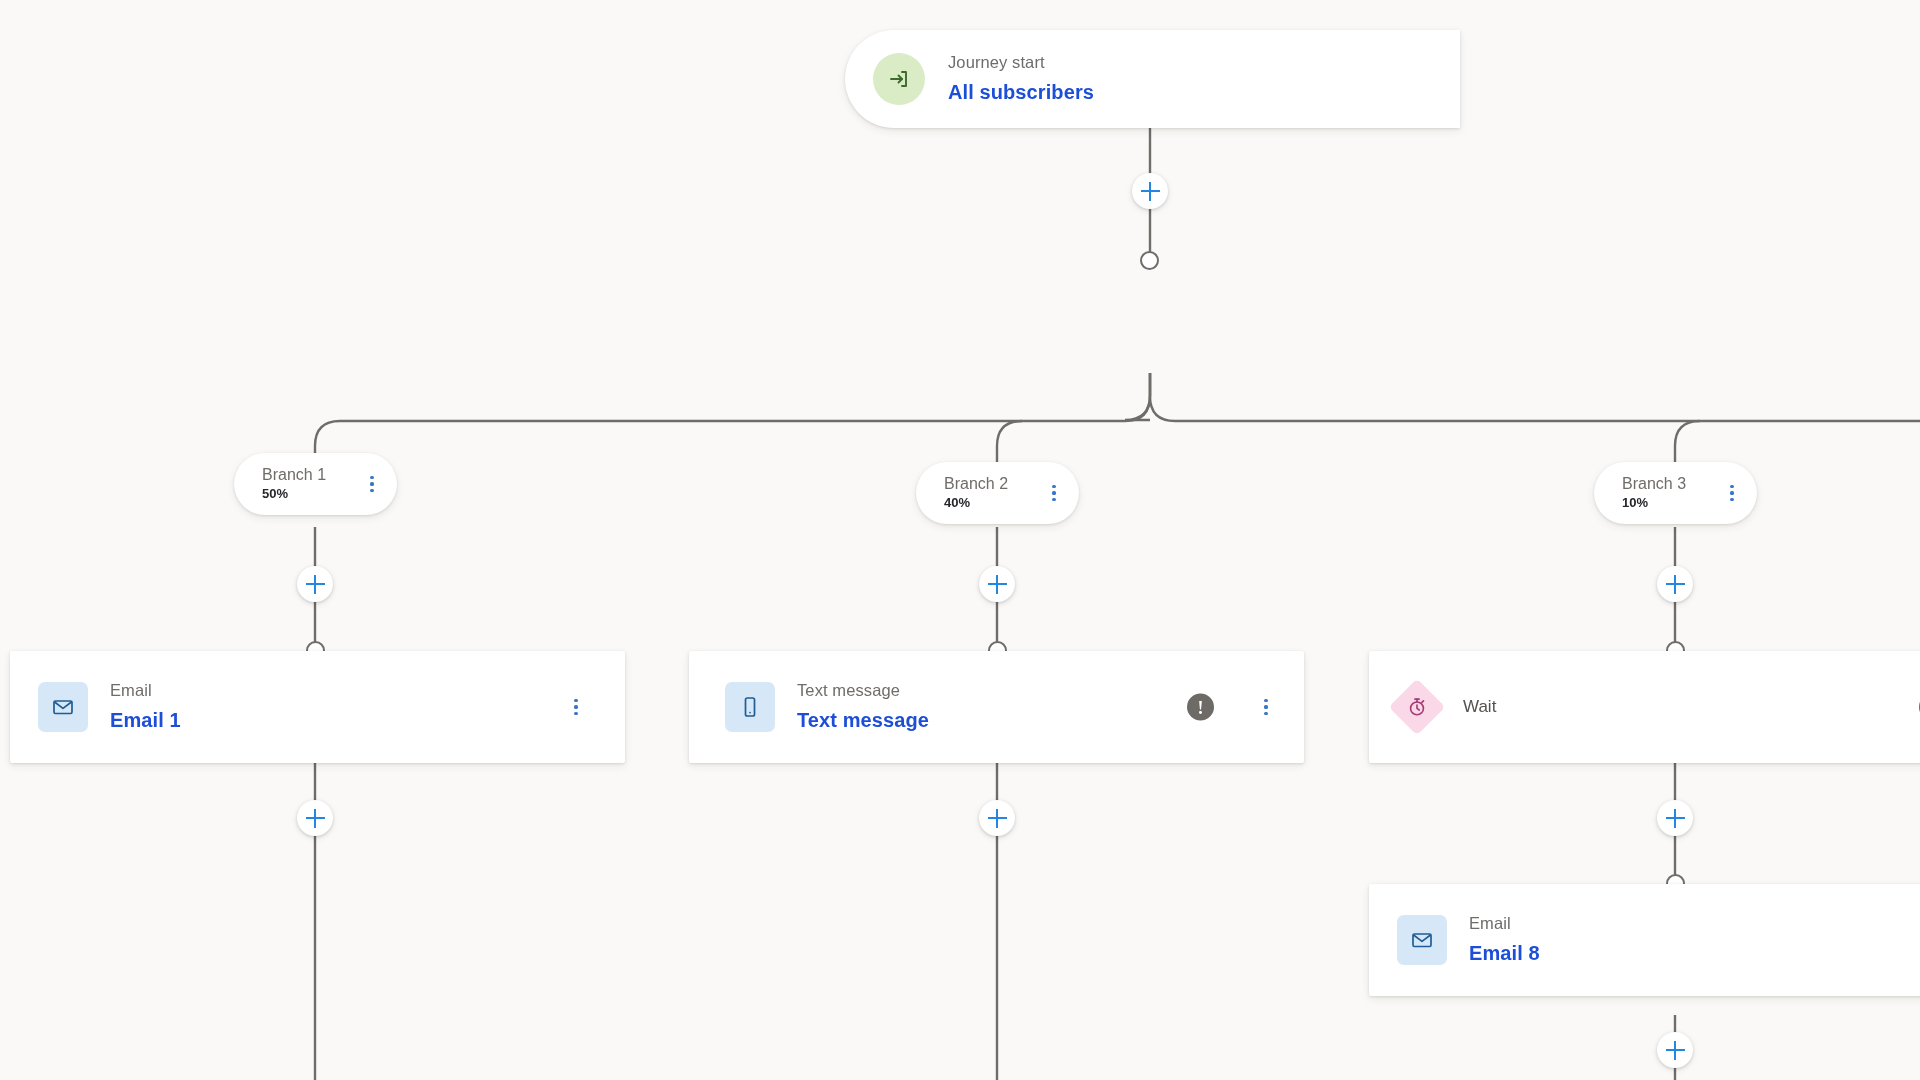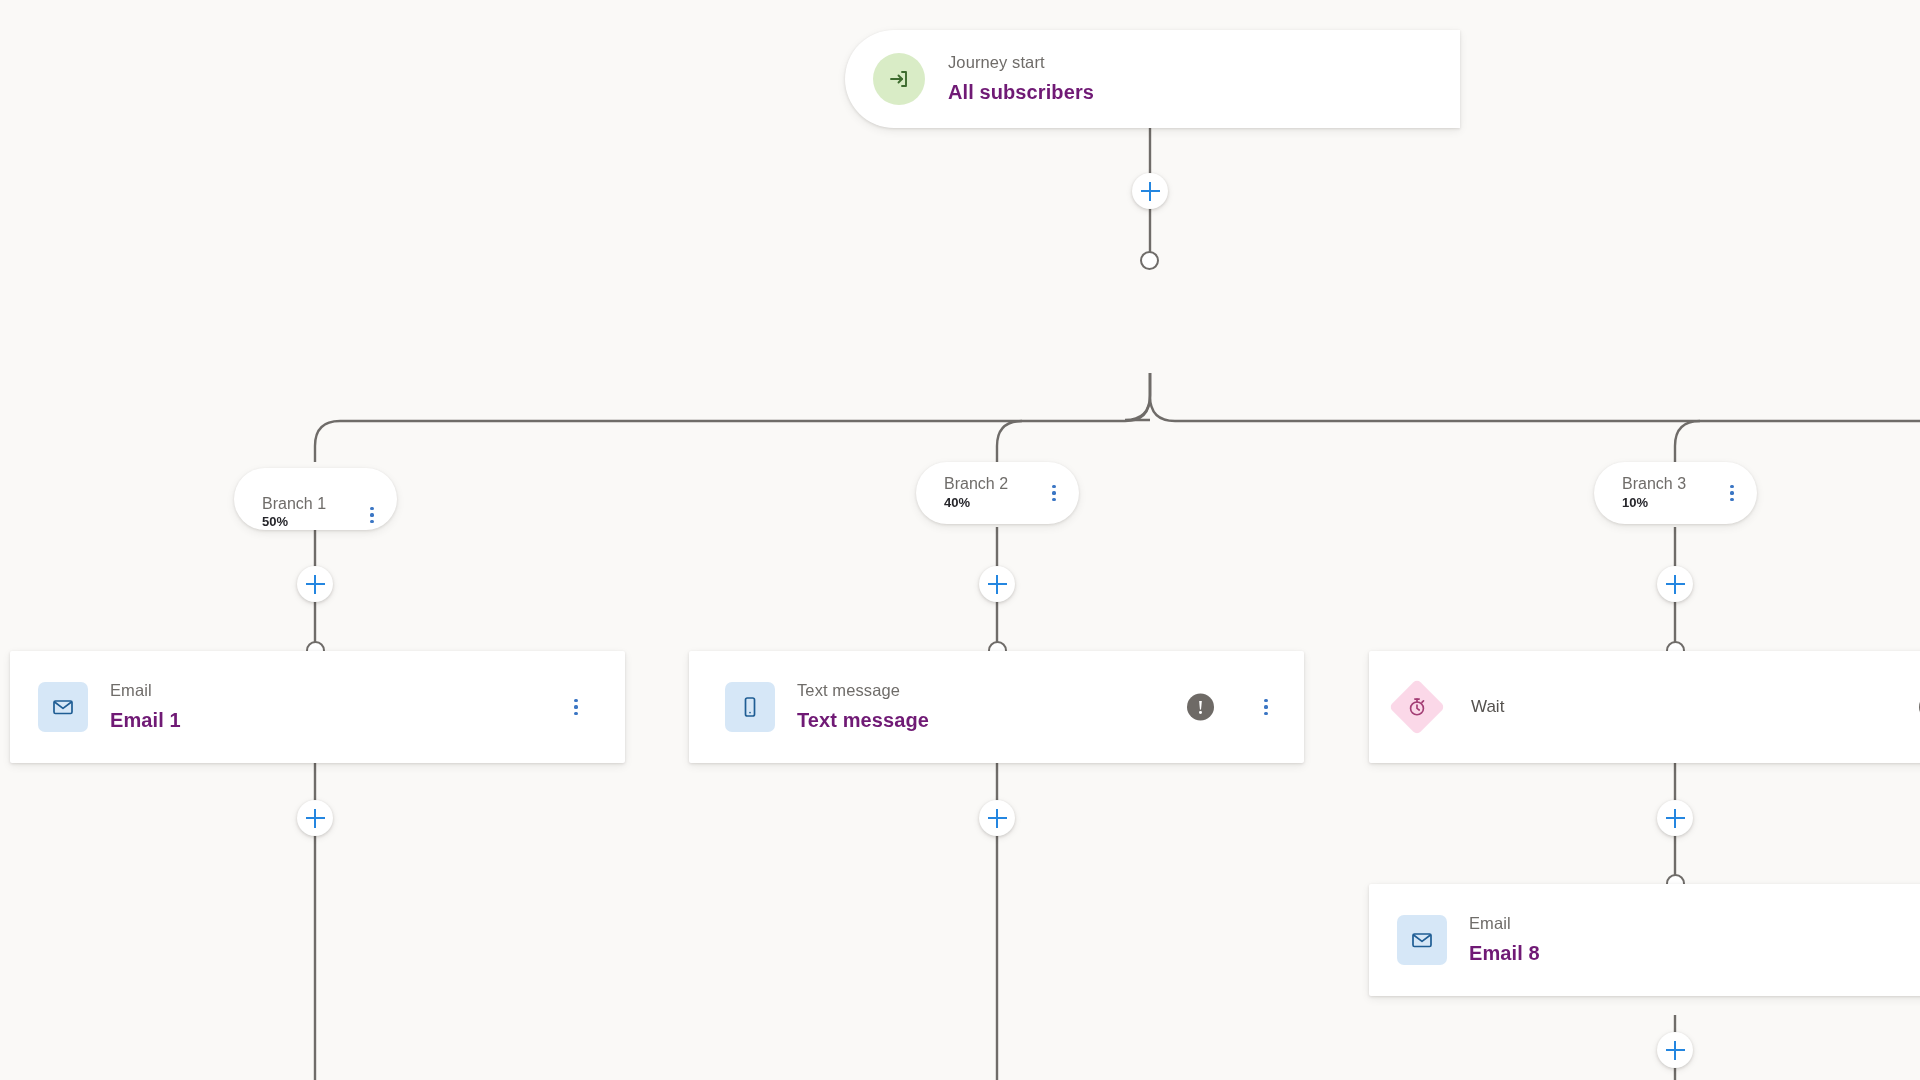--- a/index.html
+++ b/index.html
@@ -81,21 +81,21 @@
     line-height: 1.18;
   }
   .node-kicker {
     font-size: 16.5px;
     color: #6f6c69;
     letter-spacing: 0.1px;
   }
   .node-title {
     font-size: 20px;
     font-weight: bold;
-    color: #701a75;
+    color: #1d4ed8;
     margin-top: 9px;
     letter-spacing: 0.1px;
   }
   .node-single {
     font-size: 17px;
     color: #55524f;
   }
 
   
   .branch-pill {
@@ -236,21 +236,21 @@
     <div class="node-text" style="margin-left:23px;">
       <span class="node-kicker">Journey start</span>
       <span class="node-title">All subscribers</span>
     </div>
   </div>
 
   <div class="plus-btn" style="left:1132px; top:173px;"></div>
   <div class="end-dot" style="left:1140px; top:251px;"></div>
 
 
-  <div class="branch-pill" style="left:234px; top:468px; width:163px;align-items:flex-end;">
+  <div class="branch-pill" style="left:234px; top:453px; width:163px;">
     <div class="branch-text">
       <span class="branch-label">Branch 1</span>
       <span class="branch-value">50%</span>
     </div>
     <div class="kebab" style="margin-left:auto;">
       <i></i>
         <i></i>
         <i></i>
     </div>
   </div>
@@ -333,21 +333,21 @@
       <div class="icon-diamond" style="display:flex;align-items:center;justify-content:center;">
         <svg width="22" height="22" viewBox="0 0 24 24" fill="none" stroke="#a33d74" stroke-width="1.8" stroke-linecap="round" stroke-linejoin="round">
           <circle cx="12" cy="13.5" r="7"></circle>
           <path d="M12 9.8 V13.5 L14.4 15.3"></path>
           <path d="M9.6 3.4 H14.4"></path>
           <path d="M12 3.4 V6.5"></path>
           <path d="M17.4 7 L19.1 5.3"></path>
         </svg>
       </div>
     </div>
-    <div class="node-text" style="margin-left:34px;">
+    <div class="node-text" style="margin-left:26px;">
       <span class="node-single">Wait</span>
     </div>
     <div class="alert-badge" style="position:absolute; right:43px; top:50%; transform:translateY(-50%);">!</div>
   </div>
 
   <div class="plus-btn" style="left:297px; top:800px;"></div>
   <div class="plus-btn" style="left:979px; top:800px;"></div>
   <div class="plus-btn" style="left:1657px; top:800px;"></div>
 
   <div class="end-dot" style="left:1666px; top:874px;"></div>

